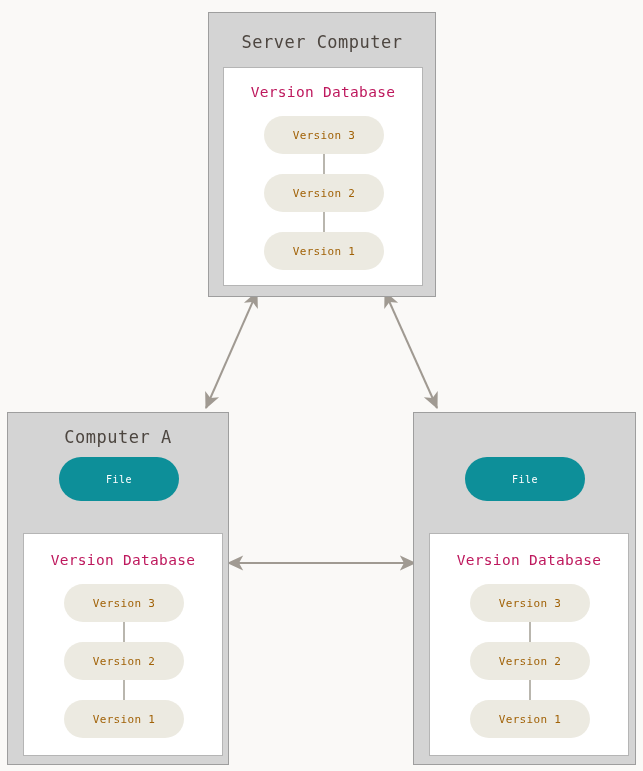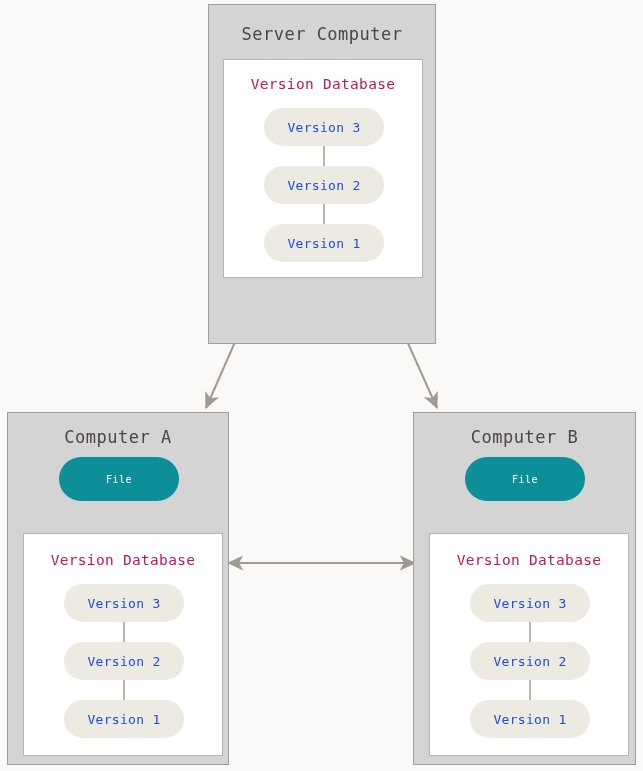--- a/index.html
+++ b/index.html
@@ -84,22 +84,22 @@
   }
 
   
   .version-pill {
     position: absolute;
     background: #eceae1;
     border-radius: 19px;
     display: flex;
     align-items: center;
     justify-content: center;
-    color: #1d4ed8;
-    font-size: 13px;
+    color: #a16207;
+    font-size: 11px;
     letter-spacing: 0.3px;
     box-sizing: border-box;
   }
   .version-connector {
     position: absolute;
     width: 2px;
     background: #b9b6ae;
   }
 </style>
 </head>
@@ -121,21 +121,21 @@
 
     <line x1="437" y1="408" x2="385" y2="292" stroke="#a09a92" stroke-width="2" marker-start="url(#ah-start)" marker-end="url(#ah)"></line>
 
     <line x1="228" y1="563" x2="415" y2="563" stroke="#a09a92" stroke-width="2" marker-start="url(#ah-start)" marker-end="url(#ah)"></line>
 
     <line x1="118" y1="531" x2="118" y2="503" stroke="#a09a92" stroke-width="2" marker-end="url(#ah)"></line>
 
     <line x1="524" y1="531" x2="524" y2="503" stroke="#a09a92" stroke-width="2" marker-end="url(#ah)"></line>
   </svg>
 
-  <div class="computer" style="left:208px; top:4px; width:228px; height:340px;">
+  <div class="computer" style="left:208px; top:12px; width:228px; height:285px;">
 
     <div class="computer-title" style="top:19px;">Server Computer</div>
 
     <div class="vdb" style="left:14px; top:54px; width:200px; height:219px;">
 
       <div class="vdb-title" style="top:16px;">Version Database</div>
 
       <div class="version-connector" style="left:99px; top:85px; height:22px;"></div>
       <div class="version-connector" style="left:99px; top:143px; height:22px;"></div>
 
@@ -159,21 +159,20 @@
       <div class="version-connector" style="left:99px; top:145px; height:22px;"></div>
 
       <div class="version-pill" style="left:40px; top:50px; width:120px; height:38px;">Version 3</div>
       <div class="version-pill" style="left:40px; top:108px; width:120px; height:38px;">Version 2</div>
       <div class="version-pill" style="left:40px; top:166px; width:120px; height:38px;">Version 1</div>
     </div>
   </div>
 
   <div class="computer" style="left:413px; top:412px; width:223px; height:353px;">
 
-    <div class="computer-title" style="top:14px;">Computer B</div>
 
     <div class="file-pill" style="left:51px; top:44px; width:120px; height:44px;">File</div>
 
     <div class="vdb" style="left:15px; top:120px; width:200px; height:223px;">
 
       <div class="vdb-title" style="top:18px;">Version Database</div>
 
       <div class="version-connector" style="left:99px; top:87px; height:22px;"></div>
       <div class="version-connector" style="left:99px; top:145px; height:22px;"></div>
 

